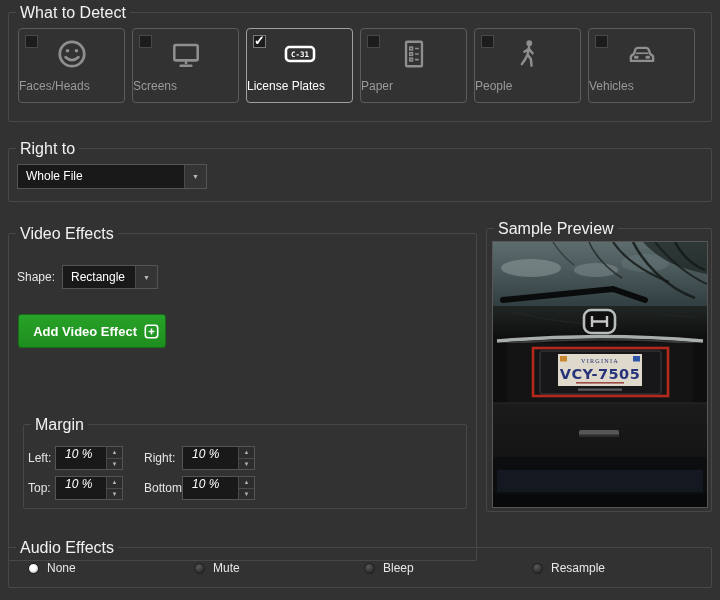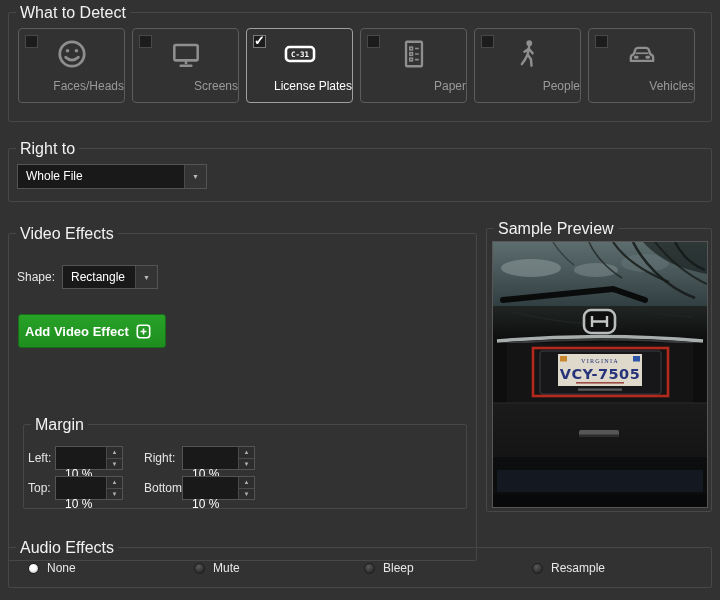--- a/index.html
+++ b/index.html
@@ -21,49 +21,49 @@
   }
   .tile.checked{border-color:#9f9f9f;}
   .tile-check{
     position:absolute;left:6px;top:6px;width:13px;height:13px;box-sizing:border-box;
     background:#1c1c1c;border:1px solid #484848;
     color:#ffffff;font-size:13px;font-weight:bold;line-height:10px;text-align:center;
   }
   .tile.checked .tile-check{border-color:#7a7a7a;}
   .tile-icon{position:absolute;left:50%;top:8px;transform:translateX(-50%);width:34px;height:34px;color:#8f8f8f;}
   .tile.checked .tile-icon{color:#ffffff;}
-  .tile-label{position:absolute;left:0;bottom:9px;width:100%;text-align:right;font-size:12px;color:#9a9a9a;margin-top:24px;}
+  .tile-label{position:absolute;left:0;bottom:9px;width:100%;text-align:left;font-size:12px;color:#9a9a9a;margin-top:24px;}
   .tile.checked .tile-label{color:#ffffff;}
   .tile-icon svg{display:block;width:100%;height:100%;}
   .tile-icon svg *{stroke:currentColor;fill:none;}
   .tile-icon svg .fill{fill:currentColor;stroke:none;}
   
   .combo{
     position:absolute;display:flex;align-items:stretch;box-sizing:border-box;
     background:#191919;border:1px solid #545454;cursor:default;
   }
   .combo-text{flex:1;font-size:12px;color:#ffffff;padding:4px 0 0 8px;overflow:hidden;white-space:nowrap;}
   .combo-btn{
     width:21px;background:#343434;border-left:1px solid #4a4a4a;color:#b8b8b8;
     display:flex;align-items:center;justify-content:center;font-size:7px;
   }
   
   .btn-green{
     position:absolute;left:9px;top:80px;width:148px;height:34px;box-sizing:border-box;
     background:linear-gradient(#28a228,#1e8e1e);border:1px solid #166e16;border-radius:3px;
     color:#fff;font-weight:bold;font-size:13px;
-    display:flex;align-items:center;justify-content:flex-start;gap:7px;cursor:pointer;
+    display:flex;align-items:center;justify-content:flex-end;gap:7px;cursor:pointer;
   }
   
   .spin-label{position:absolute;font-size:12px;color:#e5e5e5;}
   .spin{
     position:absolute;height:24px;box-sizing:border-box;display:flex;align-items:stretch;
     background:#191919;border:1px solid #545454;
   }
-  .spin-text{flex:1;font-size:12px;color:#ffffff;padding:20px 0 0 9px;white-space:nowrap;}
+  .spin-text{flex:1;font-size:12px;color:#ffffff;padding:0 0 0 9px;white-space:nowrap;font-style:italic;}
   .spin-btns{width:15px;display:flex;flex-direction:column;border-left:1px solid #4a4a4a;}
   .spin-up,.spin-down{
     flex:1;background:#2d2d2d;color:#b0b0b0;font-size:6px;line-height:1;
     display:flex;align-items:center;justify-content:center;cursor:pointer;
   }
   .spin-up{border-bottom:1px solid #4a4a4a;}
   
   .radio-opt{position:absolute;top:13px;display:flex;align-items:center;gap:8px;cursor:default;}
   .radio-circle{
     width:11px;height:11px;border-radius:50%;box-sizing:border-box;

